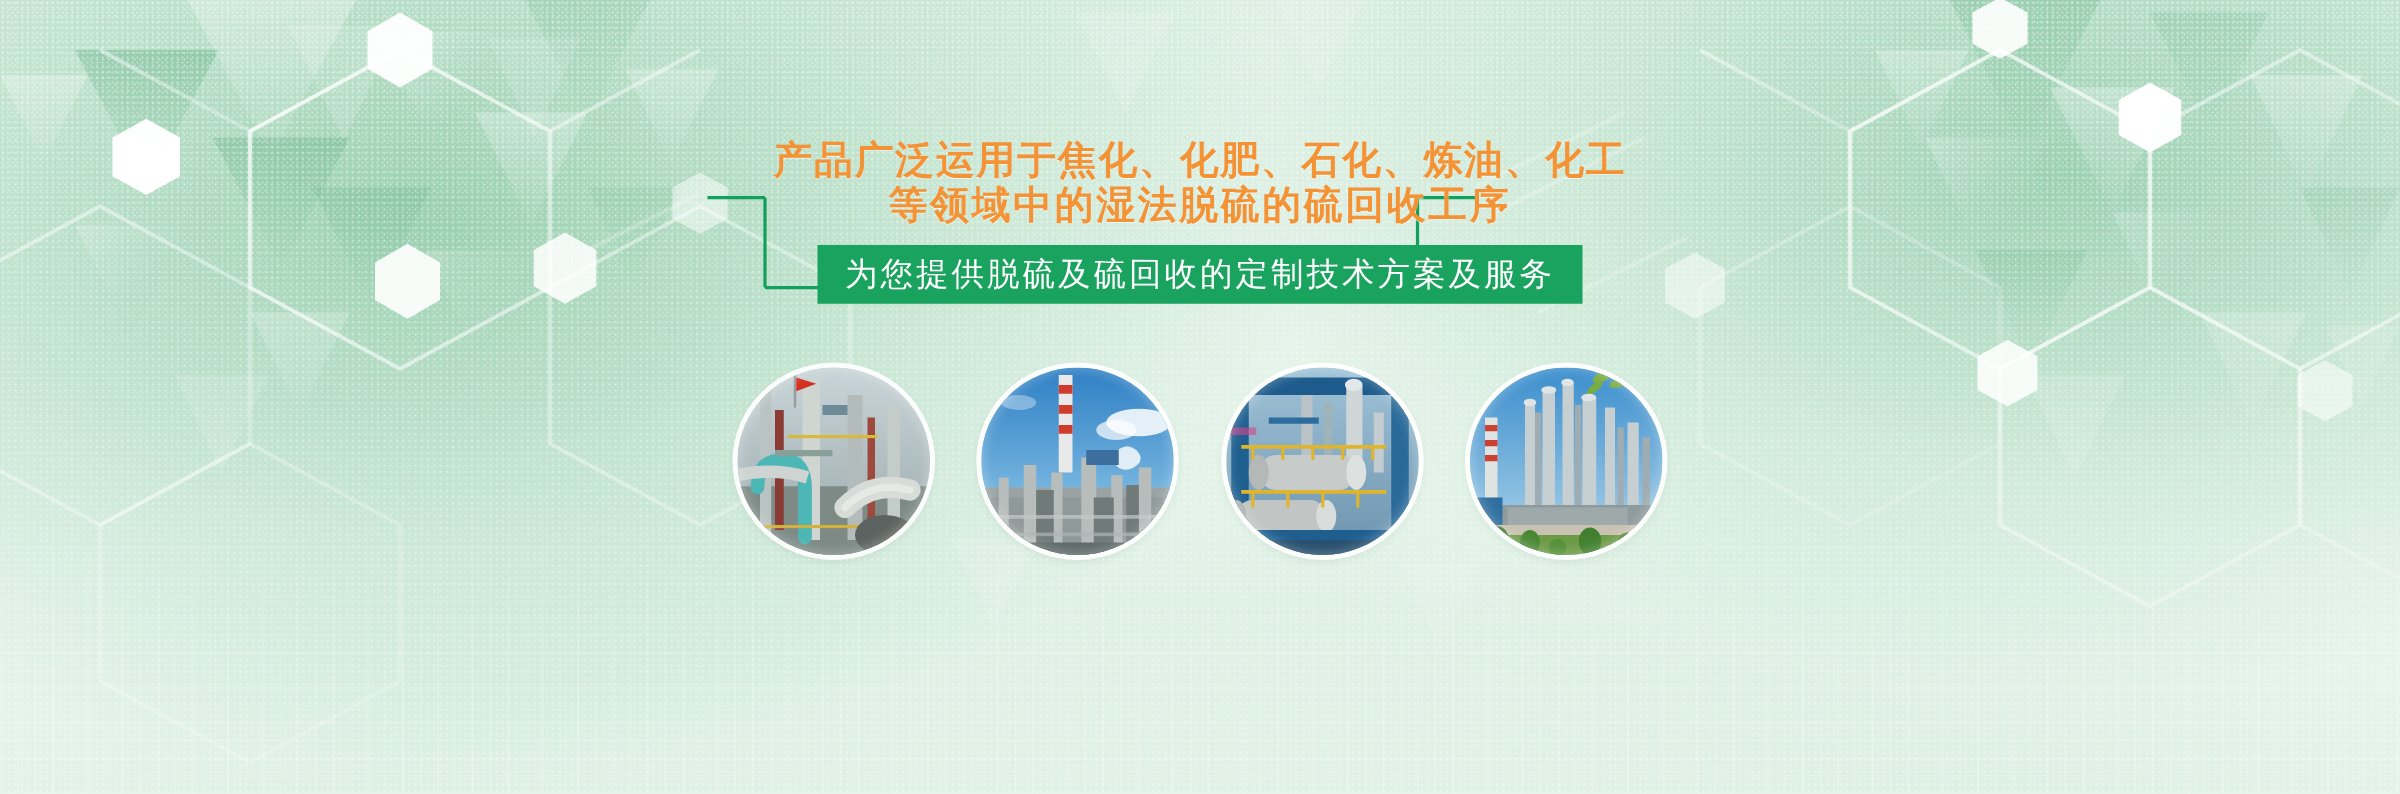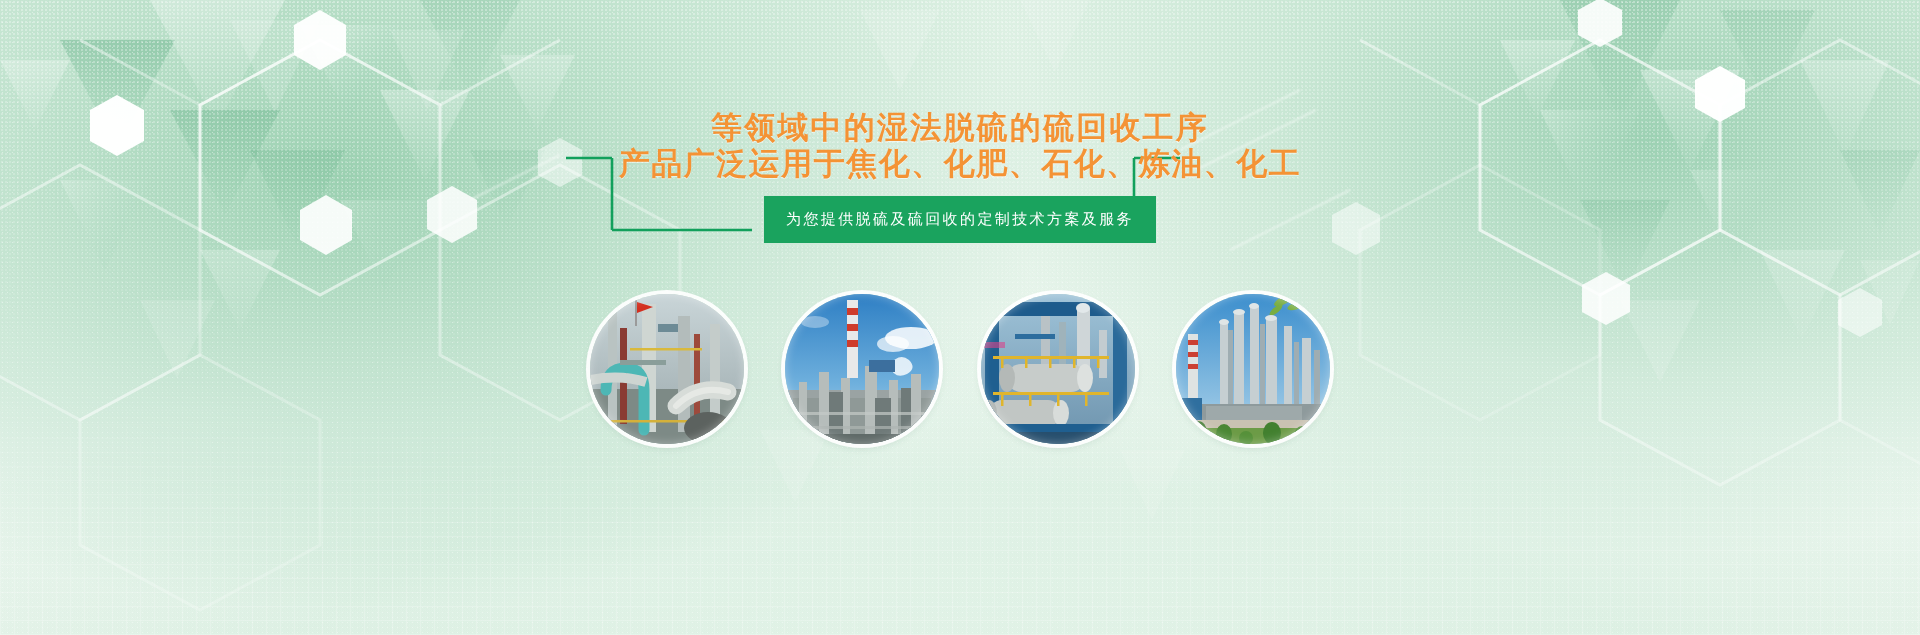--- a/index.html
+++ b/index.html
@@ -84,21 +84,21 @@
     position:absolute;
     left:50%; transform:translateX(-50%);
     top:196px;
     background:#1aa35e;
     padding:11px 22px 12px;
     white-space:nowrap;
   }
   .sub-banner .sb-text{
     display:block;
     color:#ffffff;
-    font-size:15px;
+    font-size:26px;
     font-weight:500;
     letter-spacing:2.4px;
     line-height:24px;
   }
 
   
   .photos{
     position:absolute;
     left:50%; transform:translateX(-50%);
     top:294px;
@@ -250,22 +250,22 @@
           <path d="M46,78 L186,78"></path>
 
           <path d="M614,6 L568,6"></path>
           <path d="M568,6 L568,78"></path>
           <path d="M568,78 L432,78"></path>
         </g>
       </svg>
     </div>
 
     <div class="headline">
+      <span class="hl l1">产品广泛运用于焦化、化肥、石化、炼油、化工</span>
       <span class="hl l2">等领域中的湿法脱硫的硫回收工序</span>
-      <span class="hl l1">产品广泛运用于焦化、化肥、石化、炼油、化工</span>
     </div>
 
     <div class="sub-banner">
       <span class="sb-text">为您提供脱硫及硫回收的定制技术方案及服务</span>
     </div>
 
     <div class="photos">
 
       <div class="photo">
         <svg viewBox="0 0 154 150" preserveAspectRatio="xMidYMid slice" aria-hidden="true">

